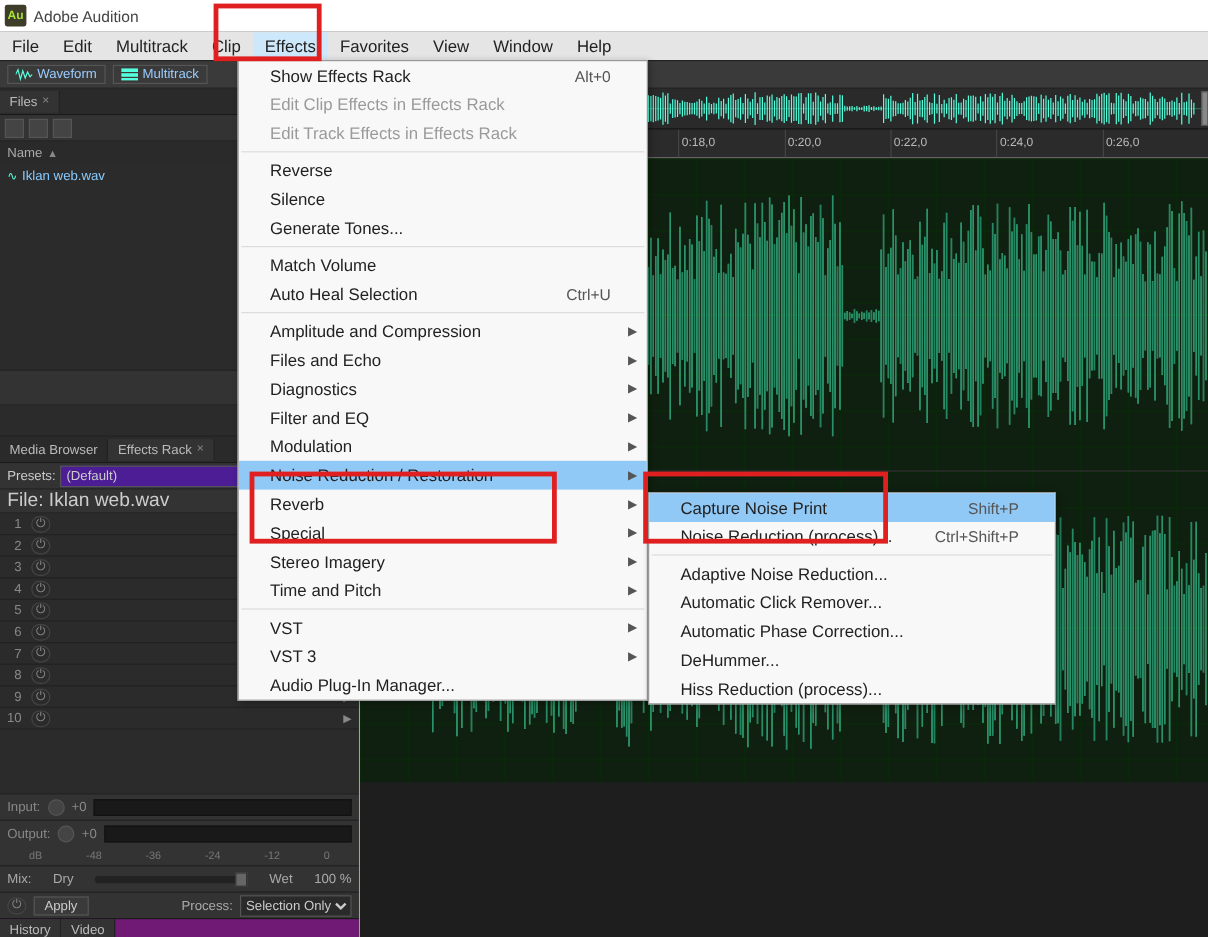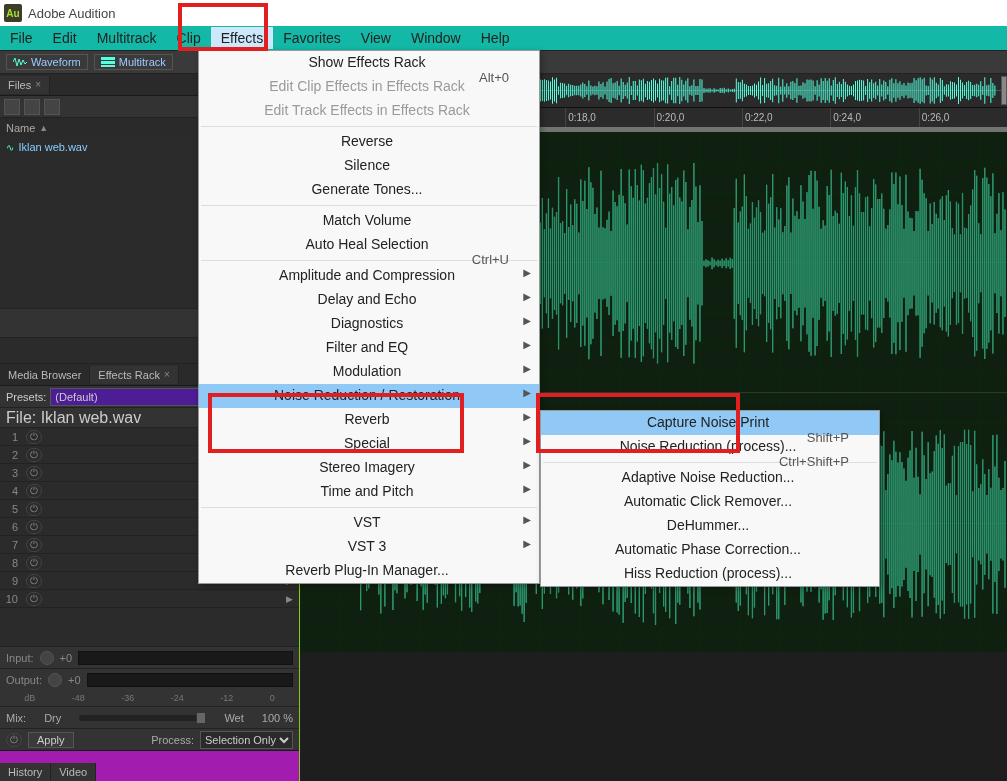--- a/index.html
+++ b/index.html
@@ -3,21 +3,21 @@
 <meta charset="utf-8">
 <style>
   * { box-sizing: border-box; margin: 0; padding: 0; font-family: "Segoe UI", Arial, sans-serif; }
   body { width: 1007px; height: 781px; overflow: hidden; background: #333; color: #ccc; font-size: 12px; position: relative; }
 
   
   .titlebar { background: #fff; height: 26px; display: flex; align-items: center; padding: 0 4px; color: #444; font-size: 13px; }
   .app-icon { width: 18px; height: 18px; background: #3d3d2a; color: #a6e22e; font-size: 10px; font-weight: bold; display: flex; align-items: center; justify-content: center; margin-right: 6px; border-radius: 2px; }
 
   
-  .menubar { background: #14b8a6; height: 24px; display: flex; align-items: center; color: #222; font-size: 14px; }
+  .menubar { background: #e5e5e5; height: 24px; display: flex; align-items: center; color: #222; font-size: 14px; }
   .menubar-item { padding: 3px 10px; cursor: default; }
   .menubar-item.open { background: #cde7fb; }
 
   
   .toolbar { background: #3a3a3a; border-top: 1px solid #222; border-bottom: 1px solid #222; height: 24px; display: flex; align-items: center; gap: 6px; padding: 0 6px; }
   .mode-btn { display: flex; align-items: center; gap: 4px; background: #3a3a3a; border: 1px solid #555; padding: 1px 6px; font-size: 11px; color: #9cf; }
   .mode-btn svg { display: block; }
 
   
   .main { display: flex; height: calc(781px - 26px - 24px - 24px); position: relative; }
@@ -69,45 +69,45 @@
 
   .mix-row { height: 22px; display: flex; align-items: center; gap: 18px; padding: 0 6px; font-size: 11px; color: #aaa; background: #333; border-top: 1px solid #222; }
   .mix-track { flex: 1; height: 6px; background: #222; border-radius: 3px; position: relative; }
   .mix-thumb { position: absolute; right: 0; top: -3px; width: 10px; height: 12px; background: #666; border: 1px solid #333; }
 
   .apply-row { height: 22px; display: flex; align-items: center; gap: 6px; padding: 0 6px; font-size: 11px; color: #aaa; background: #333; border-top: 1px solid #222; }
   .apply-row .pwr { width: 16px; height: 14px; display: flex; align-items: center; justify-content: center; font-size: 10px; color: #888; border: 1px solid #444; border-radius: 7px; }
   .btn { background: #3a3a3a; border: 1px solid #555; padding: 1px 8px; font-size: 11px; color: #ccc; }
   .apply-row select { background: #2a2a2a; color: #ccc; border: 1px solid #555; font-size: 11px; height: 18px; }
 
-  .bottom-tabs { background: #a21caf; height: 31px; display: flex; align-items: flex-end; border-top: 1px solid #1a1a1a; }
+  .bottom-tabs { background: #701a75; height: 16px; display: flex; align-items: flex-start; border-top: 1px solid #1a1a1a; }
 
   
   .editor { flex: 1; background: #1e1e1e; position: relative; overflow: hidden; }
   .wav-overview { position: absolute; top: 0; left: 0; right: 0; height: 34px; background: #2a2a2a; border-bottom: 1px solid #111; }
   .ov-handle { position: absolute; top:2px; bottom:2px; width:6px; background:#888; border:1px solid #555; }
   .ov-handle.l { left:0; }
   .ov-handle.r { right:0; }
 
-  .time-ruler { position: absolute; top: 34px; left: 0; right: 0; height: 24px; background: #2b2b2b; display: flex; color: #bbb; font-size: 10px; border-bottom: 5px solid #737373; justify-content: center; }
+  .time-ruler { position: absolute; top: 34px; left: 0; right: 0; height: 24px; background: #2b2b2b; display: flex; color: #bbb; font-size: 10px; border-bottom: 1px solid #737373; justify-content: center; }
   .tick { flex: 1; border-left: 1px solid #444; padding-left: 2px; display: flex; align-items: center; }
 
   .tracks { position: absolute; top: 58px; left: 0; right: 0; bottom: 0; }
   .track { position: relative; height: 260px; background:
       linear-gradient(to right, rgba(0,50,0,0.5) 1px, transparent 1px) 0 0 / 40px 100%,
       linear-gradient(to bottom, rgba(0,50,0,0.5) 1px, transparent 1px) 0 0 / 100% 30px,
       #102010;
   }
   .track + .track { border-top: 1px solid #333; }
   .mid { position: absolute; top: 50%; left:0; right:0; height:1px; background:#054005; }
   .wave-svg { position: absolute; inset:0; }
 
   
   .menu { position: absolute; background: #f8f8f8; border: 1px solid #999; box-shadow: 2px 2px 6px rgba(0,0,0,0.3); color: #222; font-size: 14px; z-index: 100; }
-  .menu-item { padding: 3px 30px 3px 26px; display: flex; align-items: center; white-space: nowrap; position: relative; height: 24px; flex-direction: column; }
+  .menu-item { padding: 3px 30px 3px 26px; display: flex; align-items: center; white-space: nowrap; position: relative; height: 24px; }
   .menu-item.disabled { color: #9a9a9a; }
   .menu-item.highlight { background: #90c8f6; }
   .menu-item .shortcut { margin-left: auto; padding-left: 30px; color: #555; font-size: 13px; }
   .menu-item .sub-arrow { position: absolute; right: 8px; font-size: 10px; color: #555; }
   .menu-sep { height: 1px; background: #ddd; margin: 3px 2px; }
 
   
   .hl { position: absolute; border: 4px solid #e02020; z-index: 200; pointer-events:none; }
 </style>
 </head>
@@ -379,21 +379,21 @@
     <div class="menu-item">
       <span>Auto Heal Selection</span>
       <span class="shortcut">Ctrl+U</span>
     </div>
     <div class="menu-sep"></div>
     <div class="menu-item">
       <span>Amplitude and Compression</span>
       <span class="sub-arrow">▶</span>
     </div>
     <div class="menu-item">
-      <span>Delay and Echo</span>
+      <span>Files and Echo</span>
       <span class="sub-arrow">▶</span>
     </div>
     <div class="menu-item">
       <span>Diagnostics</span>
       <span class="sub-arrow">▶</span>
     </div>
     <div class="menu-item">
       <span>Filter and EQ</span>
       <span class="sub-arrow">▶</span>
     </div>
@@ -424,45 +424,45 @@
     <div class="menu-sep"></div>
     <div class="menu-item">
       <span>VST</span>
       <span class="sub-arrow">▶</span>
     </div>
     <div class="menu-item">
       <span>VST 3</span>
       <span class="sub-arrow">▶</span>
     </div>
     <div class="menu-item">
-      <span>Reverb Plug-In Manager...</span>
+      <span>Audio Plug-In Manager...</span>
     </div>
   </div>
 
 <div class="menu" id="noise-submenu" style="top:410px;left:540px;width:340px">
     <div class="menu-item highlight">
       <span>Capture Noise Print</span>
       <span class="shortcut">Shift+P</span>
     </div>
     <div class="menu-item">
       <span>Noise Reduction (process)...</span>
       <span class="shortcut">Ctrl+Shift+P</span>
     </div>
     <div class="menu-sep"></div>
     <div class="menu-item">
       <span>Adaptive Noise Reduction...</span>
     </div>
     <div class="menu-item">
       <span>Automatic Click Remover...</span>
     </div>
     <div class="menu-item">
+      <span>Automatic Phase Correction...</span>
+    </div>
+    <div class="menu-item">
       <span>DeHummer...</span>
-    </div>
-    <div class="menu-item">
-      <span>Automatic Phase Correction...</span>
     </div>
     <div class="menu-item">
       <span>Hiss Reduction (process)...</span>
     </div>
   </div>
 
 <div id="highlights">
     <div class="hl" style="top: 3px; left: 178px; width: 90px; height: 48px;"></div>
     <div class="hl" style="top: 393px; left: 208px; width: 256px; height: 60px;"></div>
     <div class="hl" style="top: 393px; left: 536px; width: 204px; height: 60px;"></div>

